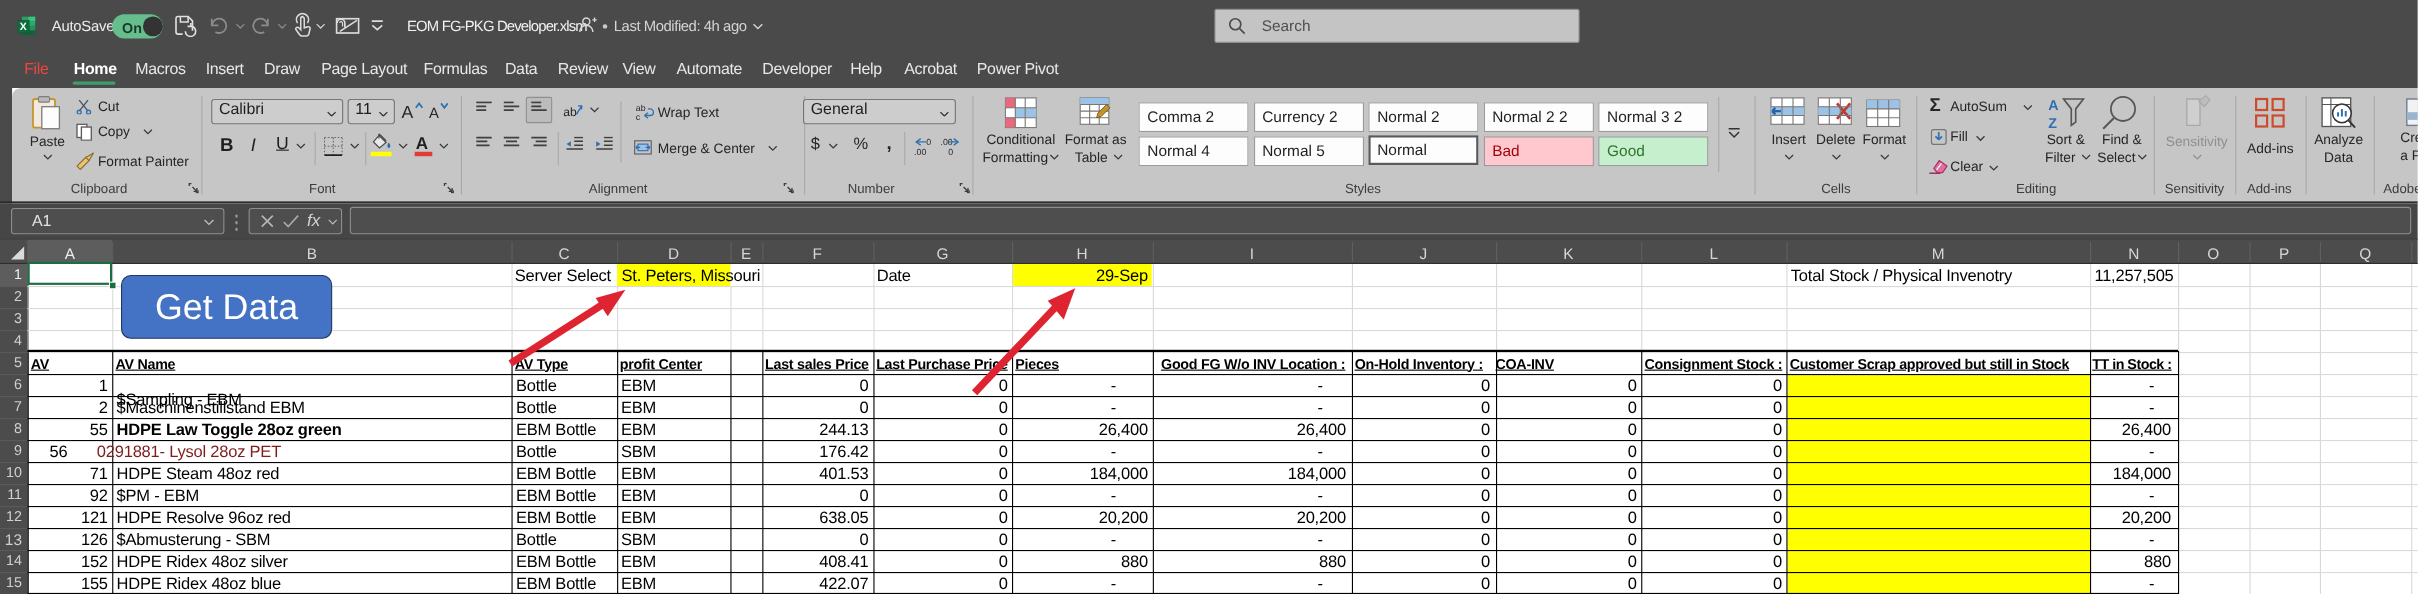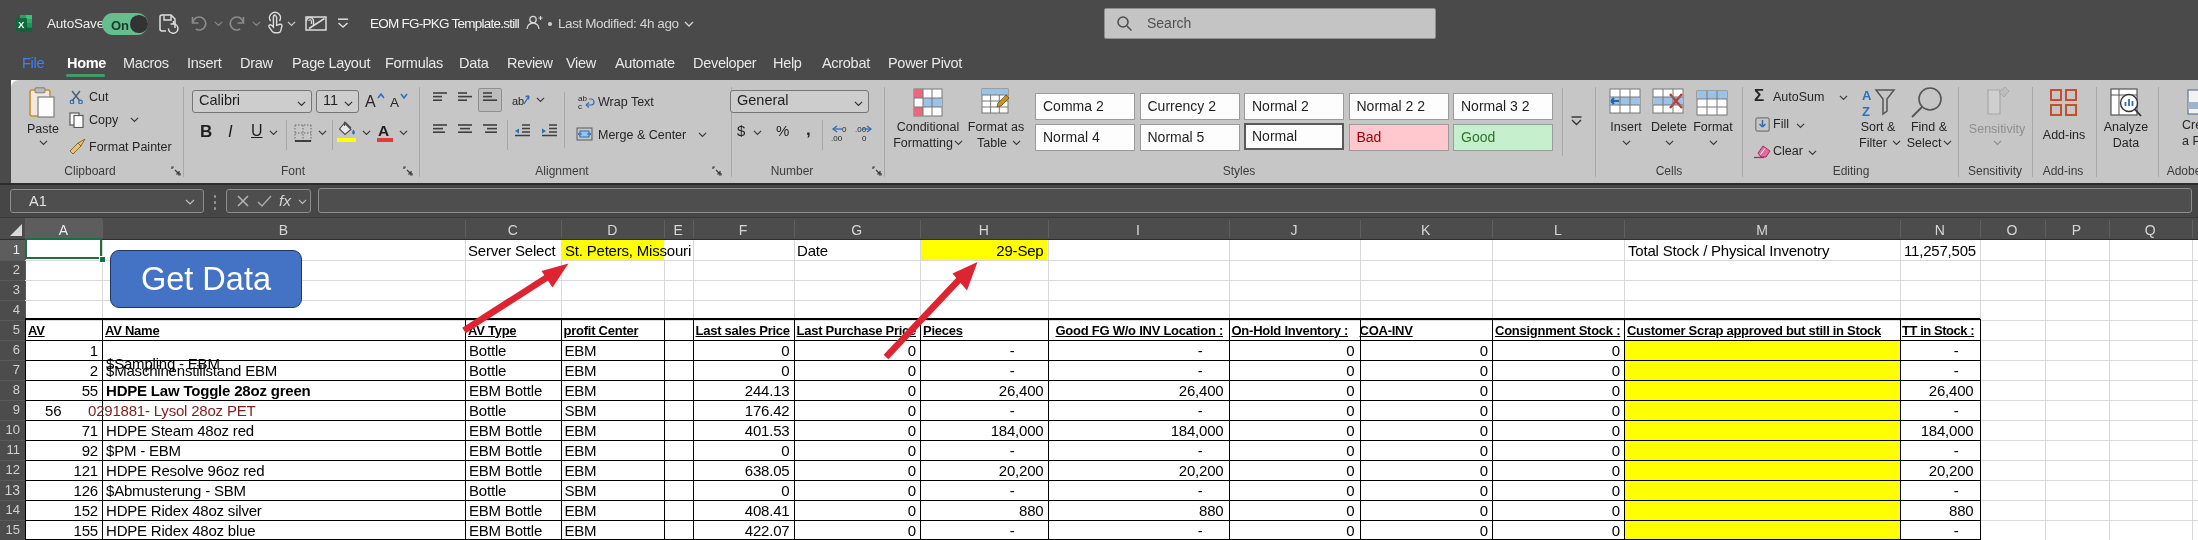--- a/index.html
+++ b/index.html
@@ -51,38 +51,38 @@
 <svg style="position:absolute;left:303px;top:13px" width="26" height="20" viewBox="0 0 26 20">
 <rect x="3" y="4" width="20" height="13" fill="none" stroke="#dcdcdc" stroke-width="1.5"></rect>
 <path d="M21.5 5.5 L6 15.5" stroke="#dcdcdc" stroke-width="1.5"></path>
 <path d="M3.5 8 a3.5 3.5 0 1 1 7 0 v4" fill="none" stroke="#dcdcdc" stroke-width="1.5"></path>
 <path d="M5.8 8 a1.3 1.3 0 1 1 2.6 0 v3" fill="none" stroke="#dcdcdc" stroke-width="1.1"></path>
 </svg>
 <svg style="position:absolute;left:336px;top:18px" width="14" height="11" viewBox="0 0 14 11">
 <path d="M2 1.2 h10" stroke="#dcdcdc" stroke-width="1.5" fill="none"></path>
 <path d="M2.5 5 L7 9 L11.5 5" stroke="#dcdcdc" stroke-width="1.5" fill="none"></path>
 </svg>
-<div style="position:absolute;left:370px;top:16px;font-size:13.5px;color:#f2f2f2;font-weight:400;white-space:nowrap;letter-spacing:-0.75px;">EOM FG-PKG Template.still</div>
+<div style="position:absolute;left:370px;top:16px;font-size:13.5px;color:#f2f2f2;font-weight:400;white-space:nowrap;letter-spacing:-0.75px;">EOM FG-PKG Developer.xlsm</div>
 <svg style="position:absolute;left:525px;top:14px" width="18" height="18" viewBox="0 0 18 18">
 <circle cx="8" cy="5.5" r="3.2" fill="none" stroke="#d8d8d8" stroke-width="1.3"></circle>
 <path d="M2 15 a6 6 0 0 1 12 0" fill="none" stroke="#d8d8d8" stroke-width="1.3"></path>
 <path d="M13.5 4 h4 m-2 -2 v4" stroke="#d8d8d8" stroke-width="1.2"></path>
 </svg>
 <div style="position:absolute;left:548px;top:22px;width:3.5px;height:3.5px;border-radius:50%;background:#c9c9c9;"></div>
 <div style="position:absolute;left:558px;top:16px;font-size:13.5px;color:#d4d4d4;font-weight:400;white-space:nowrap;letter-spacing:-0.4px;">Last Modified: 4h ago</div>
 <svg style="position:absolute;left:684px;top:21.0px" width="10" height="6.0" viewBox="0 0 10 6">
       <path d="M1 1 L5 5 L9 1" fill="none" stroke="#d4d4d4" stroke-width="1.3"></path>
     </svg>
 <div style="position:absolute;left:1104px;top:8px;width:332px;height:31px;background:#c4c4c4;border:1px solid #8f8f8f;border-radius:2px;"></div>
 <svg style="position:absolute;left:1116px;top:15px" width="17" height="17" viewBox="0 0 17 17">
 <circle cx="7" cy="7" r="5" fill="none" stroke="#4c4c4c" stroke-width="1.5"></circle>
 <path d="M11 11 L15.5 15.5" stroke="#4c4c4c" stroke-width="1.5"></path>
 </svg>
 <div style="position:absolute;left:1147px;top:15px;font-size:14px;color:#4f4f4f;font-weight:400;white-space:nowrap;">Search</div>
-<div style="position:absolute;left:22px;top:54.5px;font-size:14.5px;color:#3b82f6;font-weight:400;white-space:nowrap;letter-spacing:-0.3px;">File</div>
+<div style="position:absolute;left:22px;top:54.5px;font-size:14.5px;color:#ef4444;font-weight:400;white-space:nowrap;letter-spacing:-0.3px;">File</div>
 <div style="position:absolute;left:67px;top:54.5px;font-size:14.5px;color:#ffffff;font-weight:700;white-space:nowrap;letter-spacing:-0.3px;">Home</div>
 <div style="position:absolute;left:123px;top:54.5px;font-size:14.5px;color:#e8e8e8;font-weight:400;white-space:nowrap;letter-spacing:-0.3px;">Macros</div>
 <div style="position:absolute;left:187px;top:54.5px;font-size:14.5px;color:#e8e8e8;font-weight:400;white-space:nowrap;letter-spacing:-0.3px;">Insert</div>
 <div style="position:absolute;left:240px;top:54.5px;font-size:14.5px;color:#e8e8e8;font-weight:400;white-space:nowrap;letter-spacing:-0.3px;">Draw</div>
 <div style="position:absolute;left:292px;top:54.5px;font-size:14.5px;color:#e8e8e8;font-weight:400;white-space:nowrap;letter-spacing:-0.3px;">Page Layout</div>
 <div style="position:absolute;left:385px;top:54.5px;font-size:14.5px;color:#e8e8e8;font-weight:400;white-space:nowrap;letter-spacing:-0.3px;">Formulas</div>
 <div style="position:absolute;left:459px;top:54.5px;font-size:14.5px;color:#e8e8e8;font-weight:400;white-space:nowrap;letter-spacing:-0.3px;">Data</div>
 <div style="position:absolute;left:507px;top:54.5px;font-size:14.5px;color:#e8e8e8;font-weight:400;white-space:nowrap;letter-spacing:-0.3px;">Review</div>
 <div style="position:absolute;left:566px;top:54.5px;font-size:14.5px;color:#e8e8e8;font-weight:400;white-space:nowrap;letter-spacing:-0.3px;">View</div>
 <div style="position:absolute;left:615px;top:54.5px;font-size:14.5px;color:#e8e8e8;font-weight:400;white-space:nowrap;letter-spacing:-0.3px;">Automate</div>

